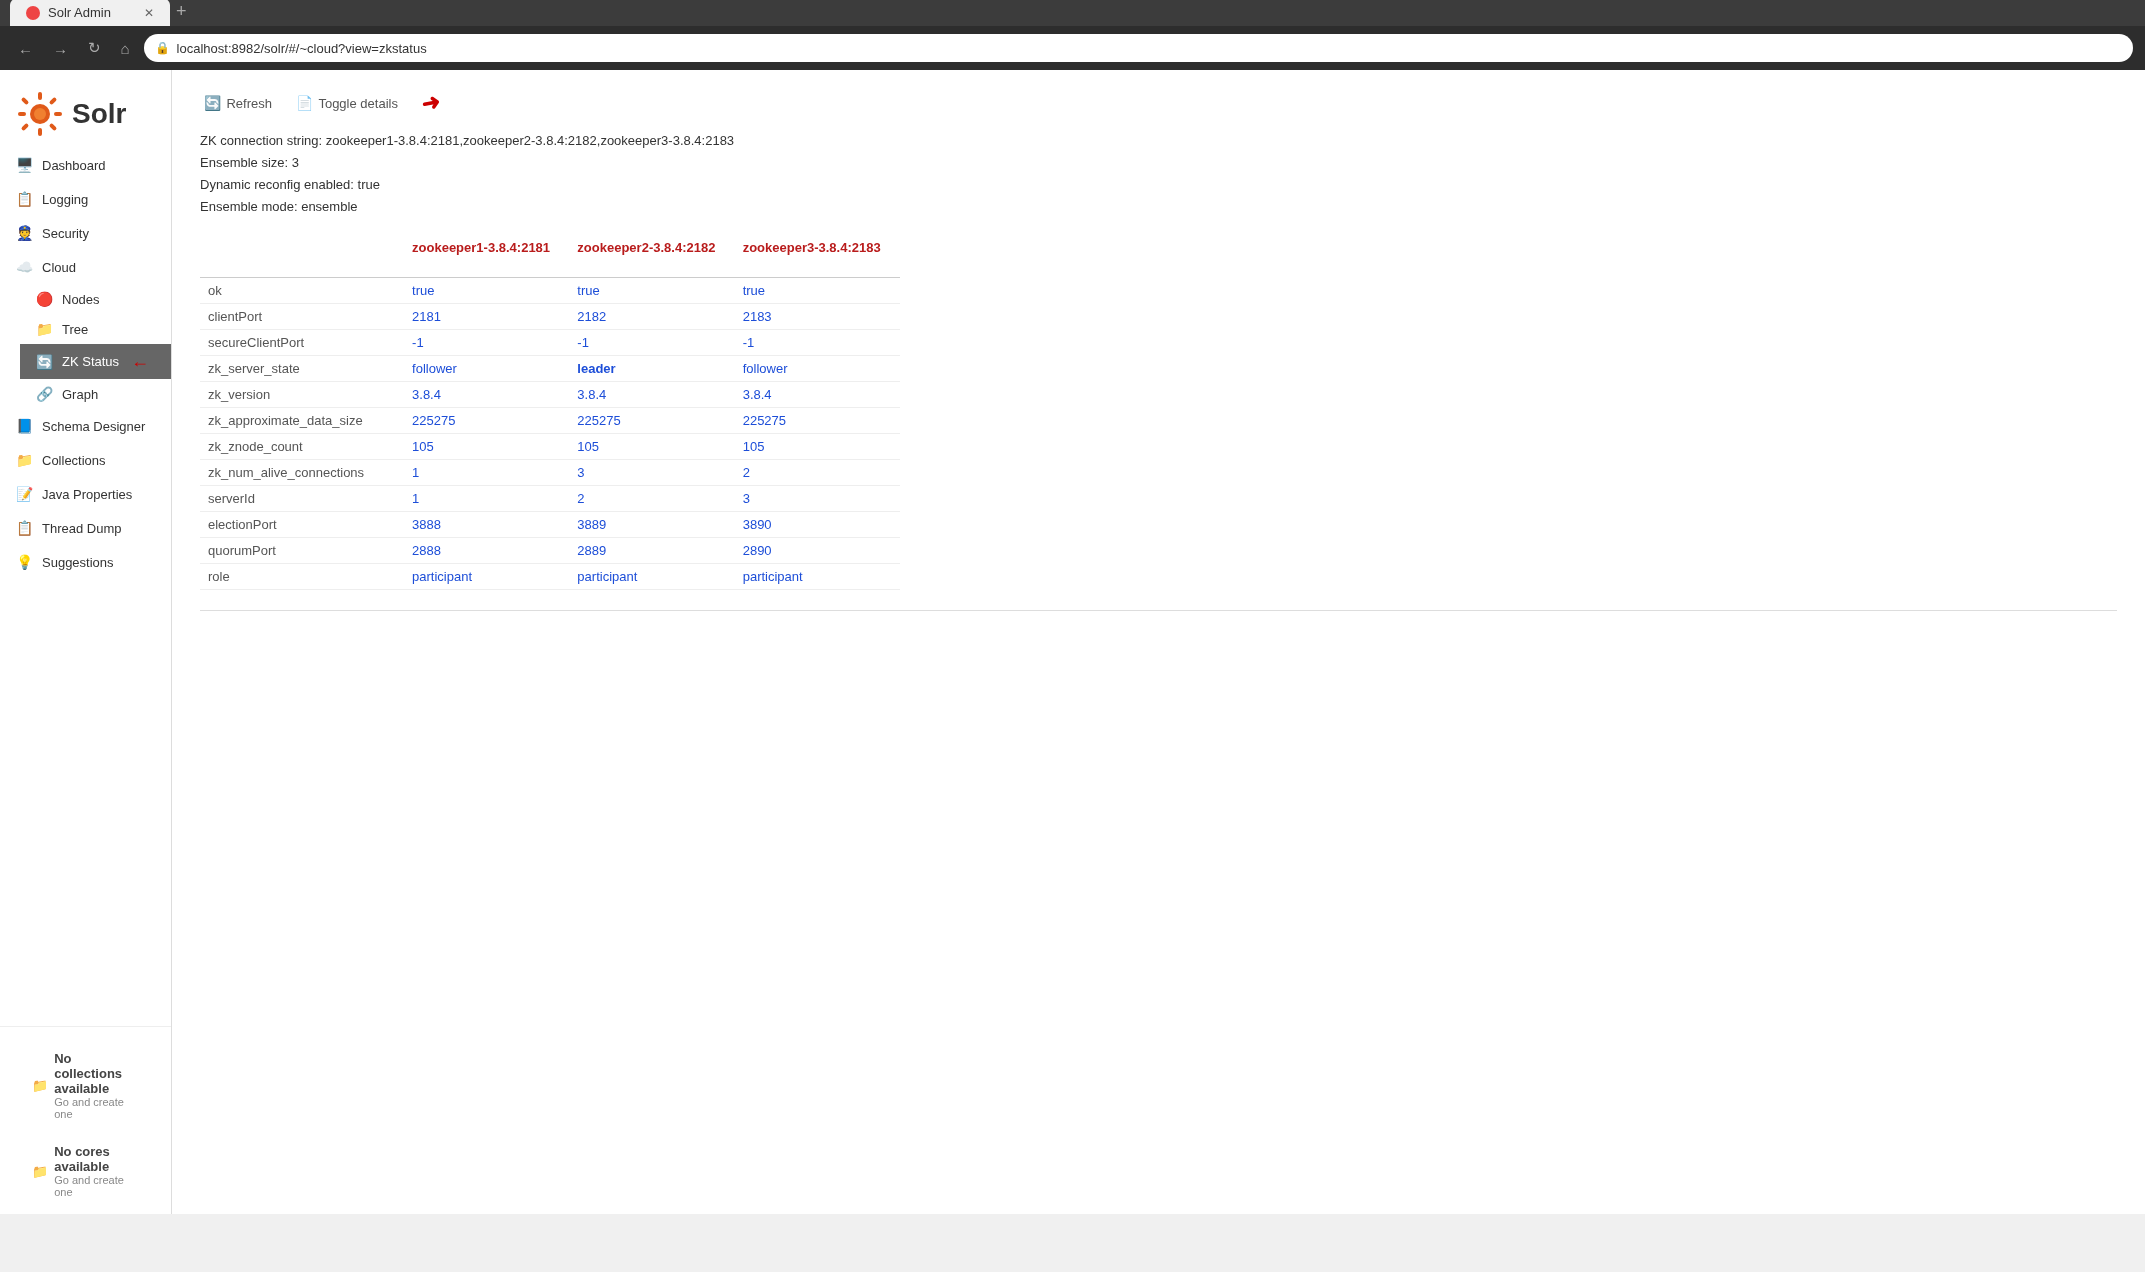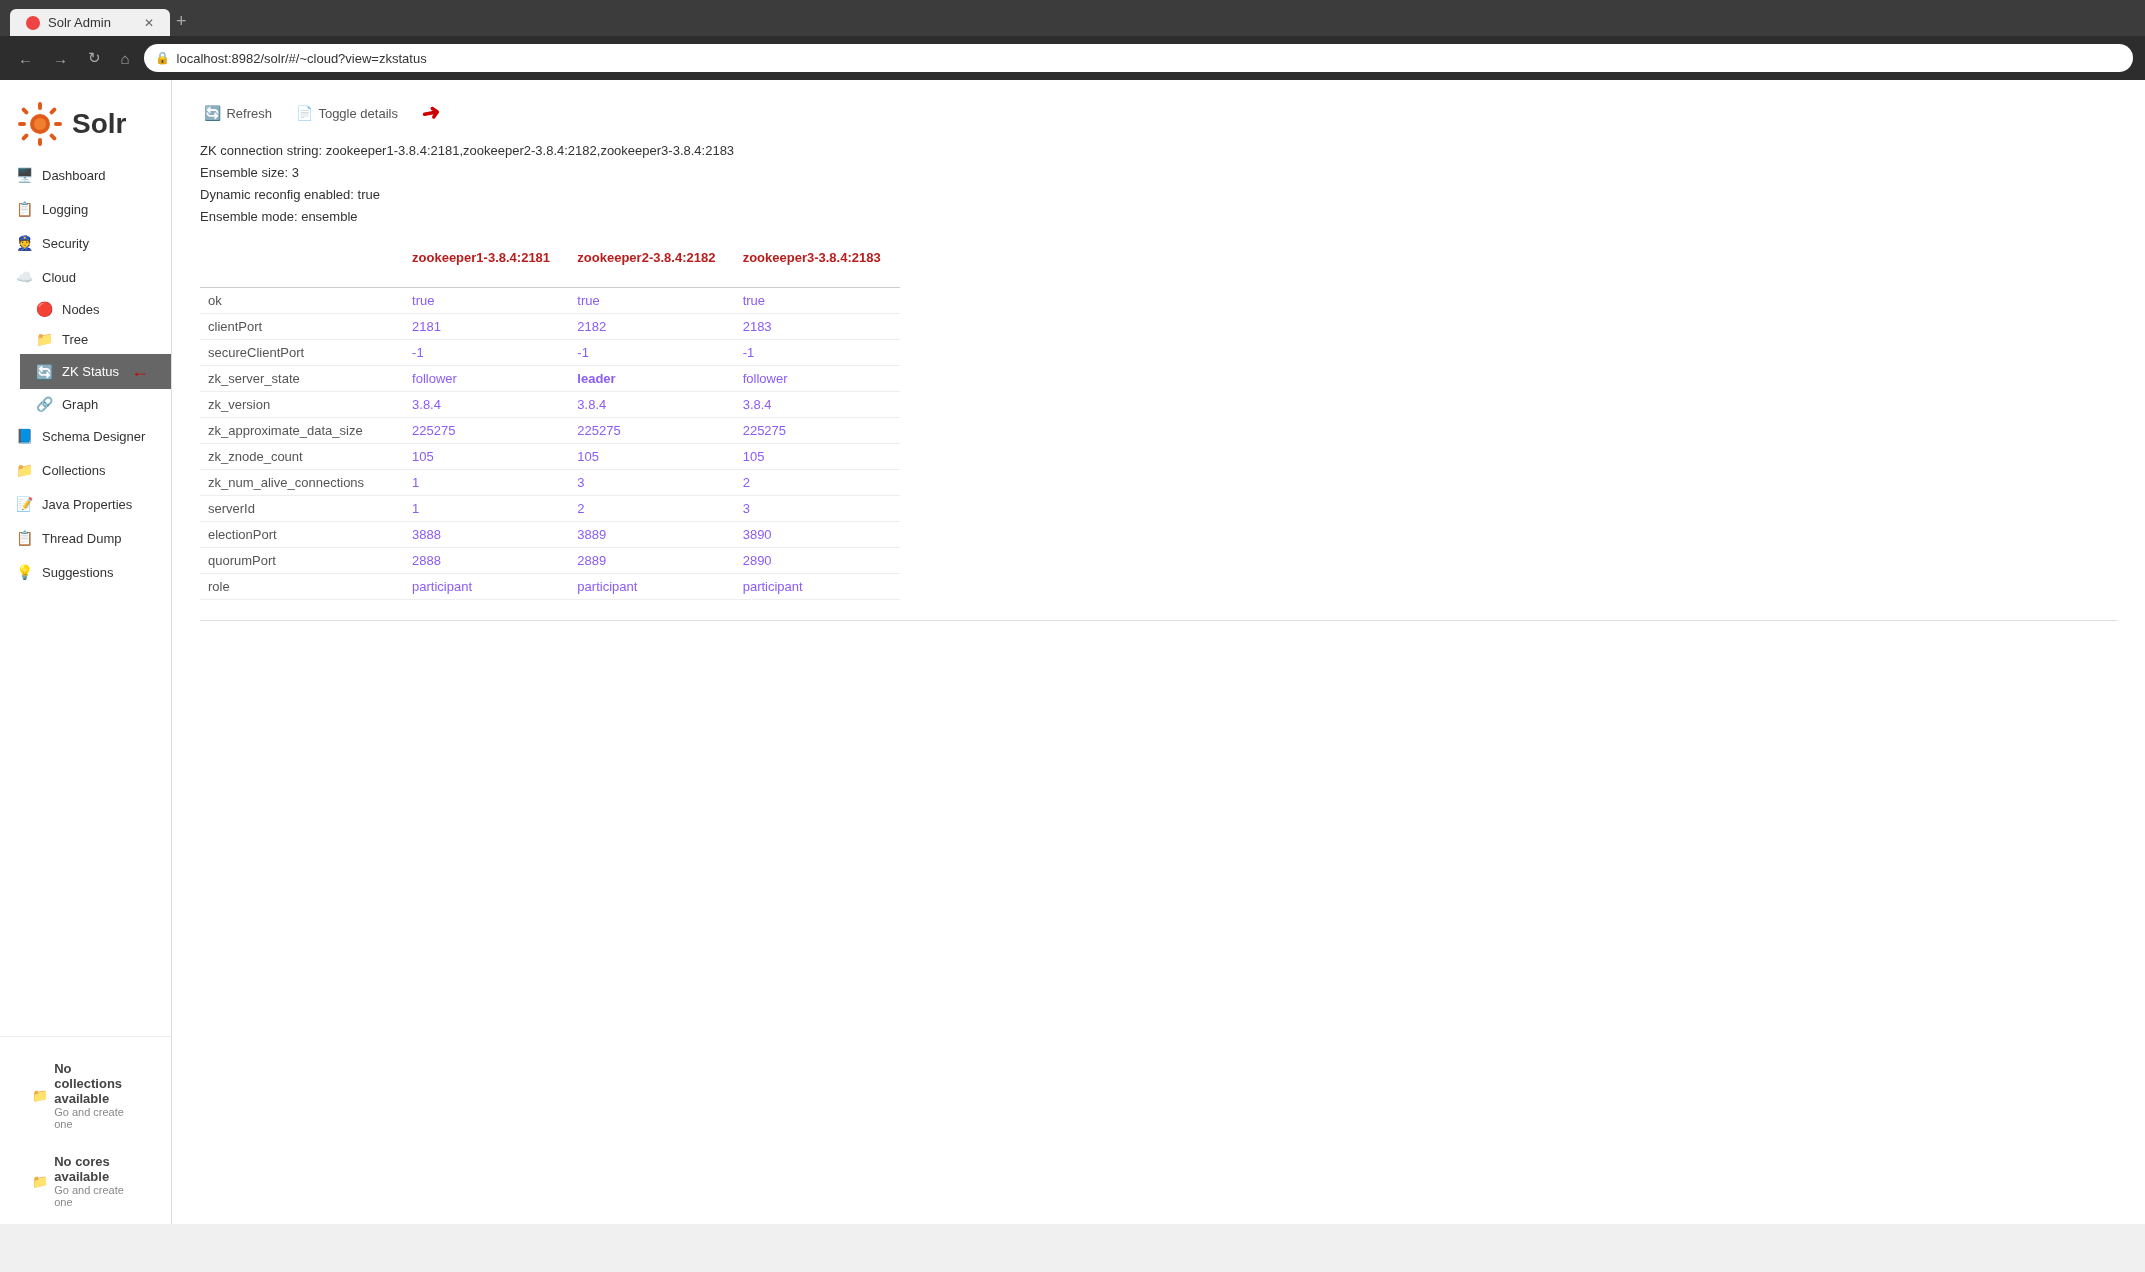--- a/index.html
+++ b/index.html
@@ -1,19 +1,19 @@
 <!DOCTYPE html>
 <html><head>
   <meta charset="utf-8">
   <style>
     * { box-sizing: border-box; margin: 0; padding: 0; }
     body { font-family: Arial, sans-serif; font-size: 13px; background: #f0f0f0; }
     .tab-bar {
       background: #3c3c3c;
-      height: 36px;
+      height: 26px;
       display: flex;
       align-items: flex-end;
       padding-left: 10px;
     }
     .tab {
       background: #f0f0f0;
       border-radius: 6px 6px 0 0;
       padding: 6px 16px;
       display: flex;
       align-items: center;
@@ -172,21 +172,21 @@
     .zk-table th {
       text-align: left;
       padding: 6px 16px 22px 8px;
       color: #b91c1c;
       font-weight: bold;
       border-bottom: 1px solid #ccc;
       white-space: nowrap;
     }
     .zk-table td {
       padding: 5px 16px 5px 8px;
-      color: #8b5cf6;
+      color: #1d4ed8;
       border-bottom: 1px solid #eee;
       white-space: nowrap;
     }
     .zk-table .leader { font-weight: bold; }
     .zk-table .prop-col { color: #555; min-width: 200px; }
     .divider { border: none; border-top: 1px solid #ddd; margin: 20px 0; }
   </style>
 </head>
 <body>
 

